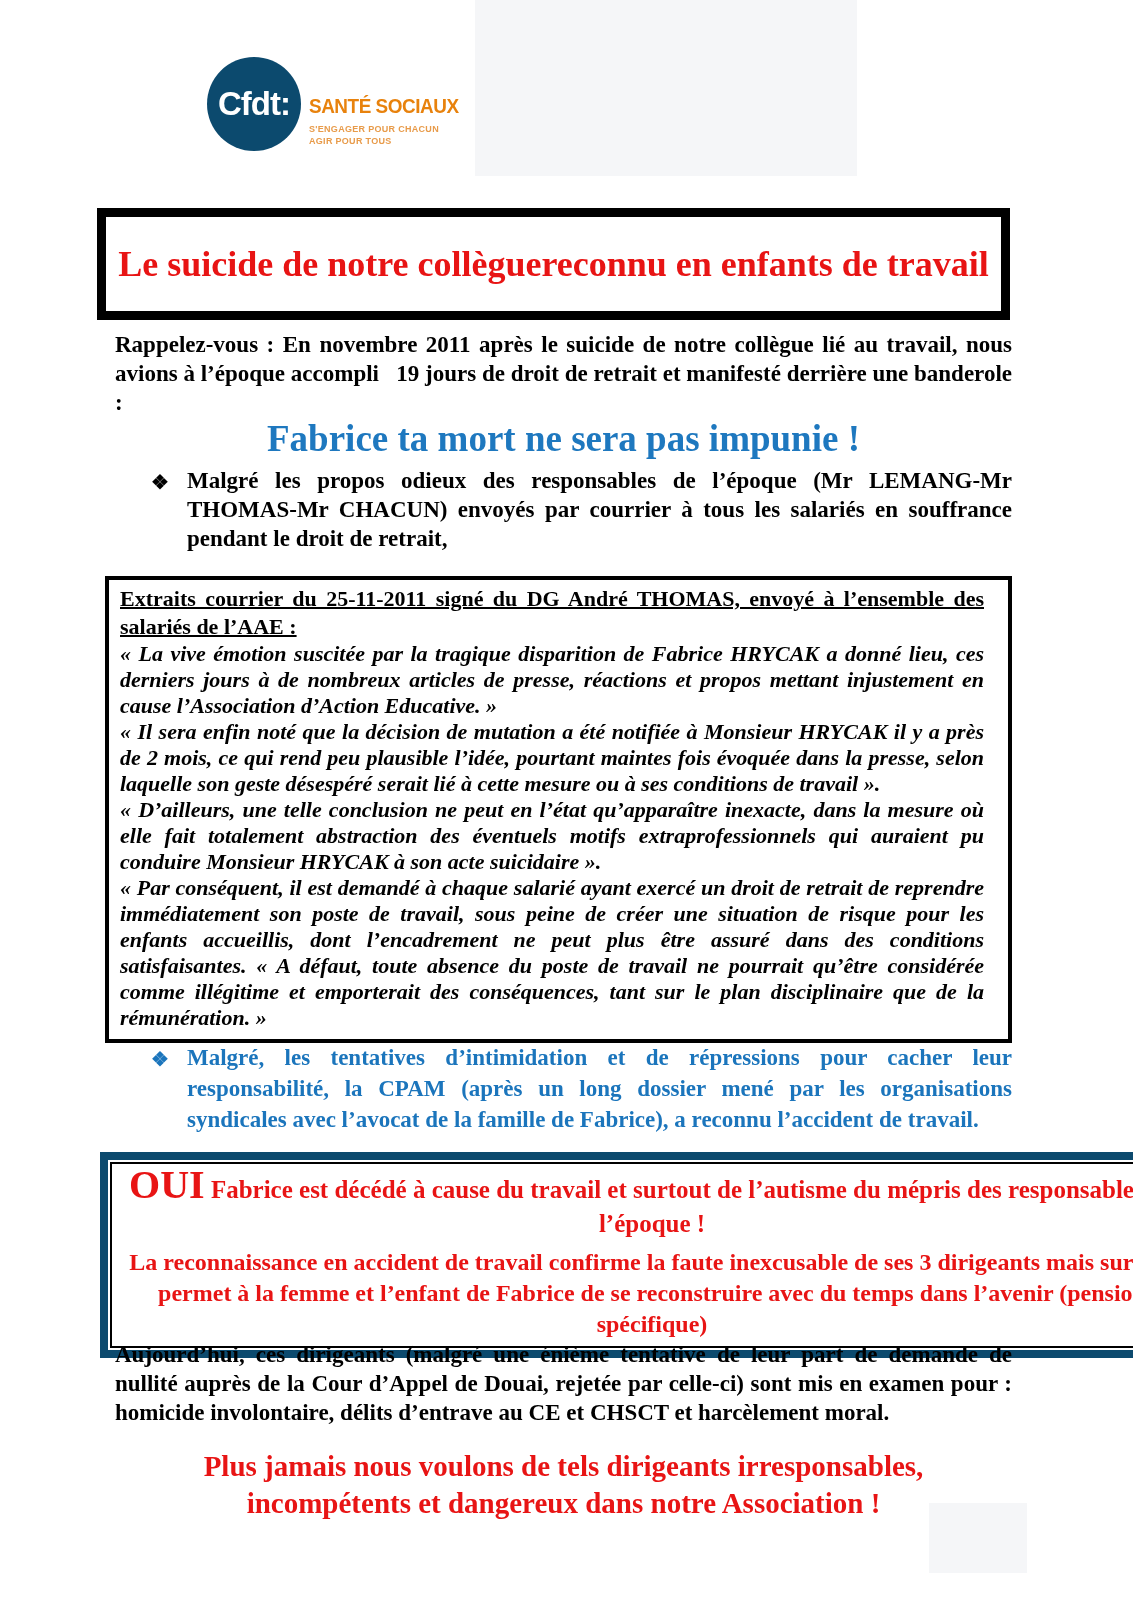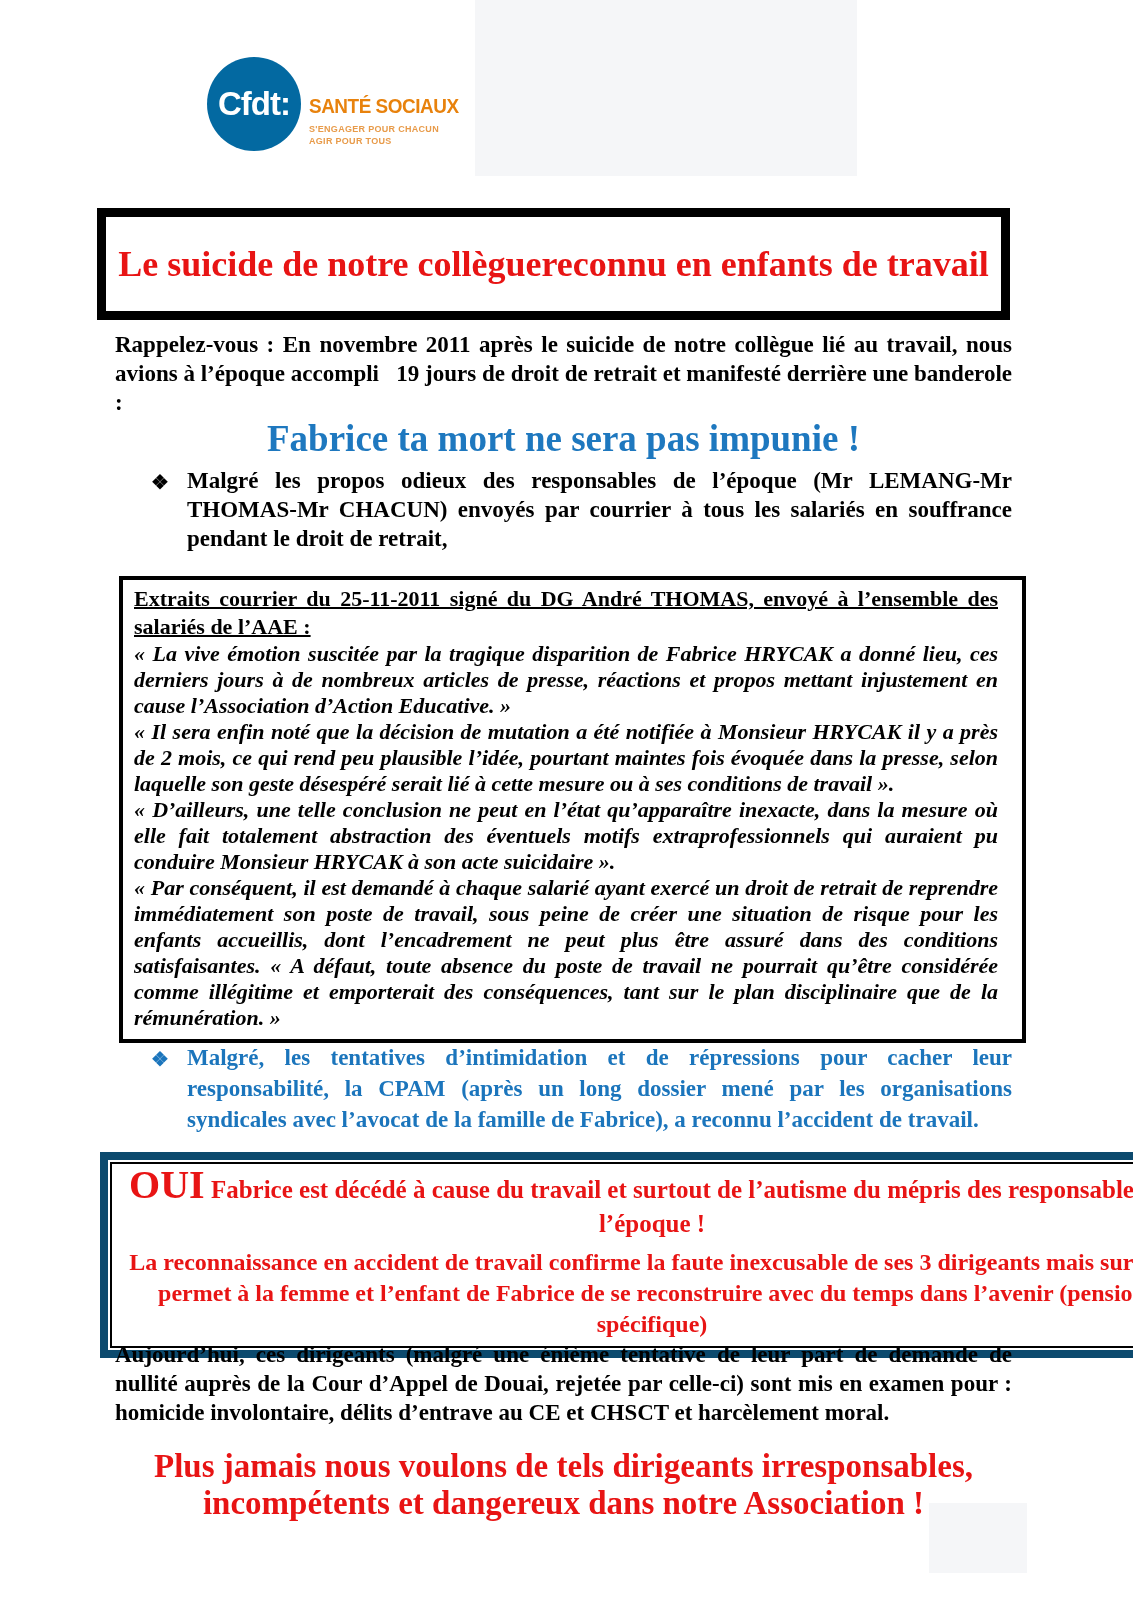--- a/index.html
+++ b/index.html
@@ -14,21 +14,21 @@
     overflow: hidden;
   }
   .gray-block { position: absolute; background: #f5f6f8; }
   .gray-top { left: 475px; top: 0; width: 382px; height: 176px; }
   .gray-bottom { left: 929px; top: 1503px; width: 98px; height: 70px; }
 
   
   .logo-circle {
     position: absolute; left: 207px; top: 57px;
     width: 94px; height: 94px; border-radius: 50%;
-    background: #0369a1;
+    background: #0c4a6e;
     display: flex; align-items: center; justify-content: center;
     font-family: "Liberation Sans", sans-serif;
     font-weight: bold; font-size: 33px; color: #ffffff;
     letter-spacing: -1px;
   }
   .brand {
     position: absolute; left: 309px; top: 94px;
     font-family: "Liberation Sans", sans-serif;
     font-weight: bold; font-size: 21px; color: #e8820d;
     letter-spacing: -0.5px; white-space: nowrap;
@@ -65,21 +65,21 @@
 
   .bullet {
     position: absolute; display: flex;
     font-weight: bold; font-size: 23px; text-align: justify;
   }
   .bullet .glyph { flex: 0 0 36px; font-size: 20px; padding-top: 2px; }
   .bullet1 { left: 151px; top: 466px; width: 861px; color: #000000; line-height: 29px; }
   .bullet2 { left: 151px; top: 1042px; width: 861px; color: #1b75bc; line-height: 31px; }
 
   .extract-box {
-    position: absolute; left: 119px; top: 576px; width: 907px;
+    position: absolute; left: 105px; top: 576px; width: 907px;
     border: 4px solid #000000; background: #ffffff;
     padding: 5px 24px 8px 11px;
   }
   .extract-heading {
     font-weight: bold; font-size: 22px; line-height: 28px;
     text-decoration: underline; text-decoration-thickness: 2px;
     text-align: justify; color: #000000;
   }
   .extract-para {
     font-weight: bold; font-style: italic; font-size: 22px; line-height: 26px;
@@ -97,21 +97,21 @@
   .oui-line1 .oui-word { font-size: 40px; }
   .oui-line2 { color: #e81414; font-weight: bold; font-size: 24px; line-height: 31px; margin-top: 6px; }
 
   .today {
     position: absolute; left: 115px; top: 1340px; width: 897px;
     font-weight: bold; font-size: 23px; line-height: 29px;
     text-align: justify; color: #000000;
   }
   .closing {
     position: absolute; left: 115px; top: 1448px; width: 897px;
-    text-align: center; font-weight: bold; font-size: 33px; line-height: 37px;
+    text-align: center; font-weight: bold; font-size: 29px; line-height: 37px;
     color: #e81414;
   }
 </style>
 </head>
 <body>
 
 <div class="page">
 
   <div class="gray-block gray-top"></div>
   <div class="gray-block gray-bottom"></div>

